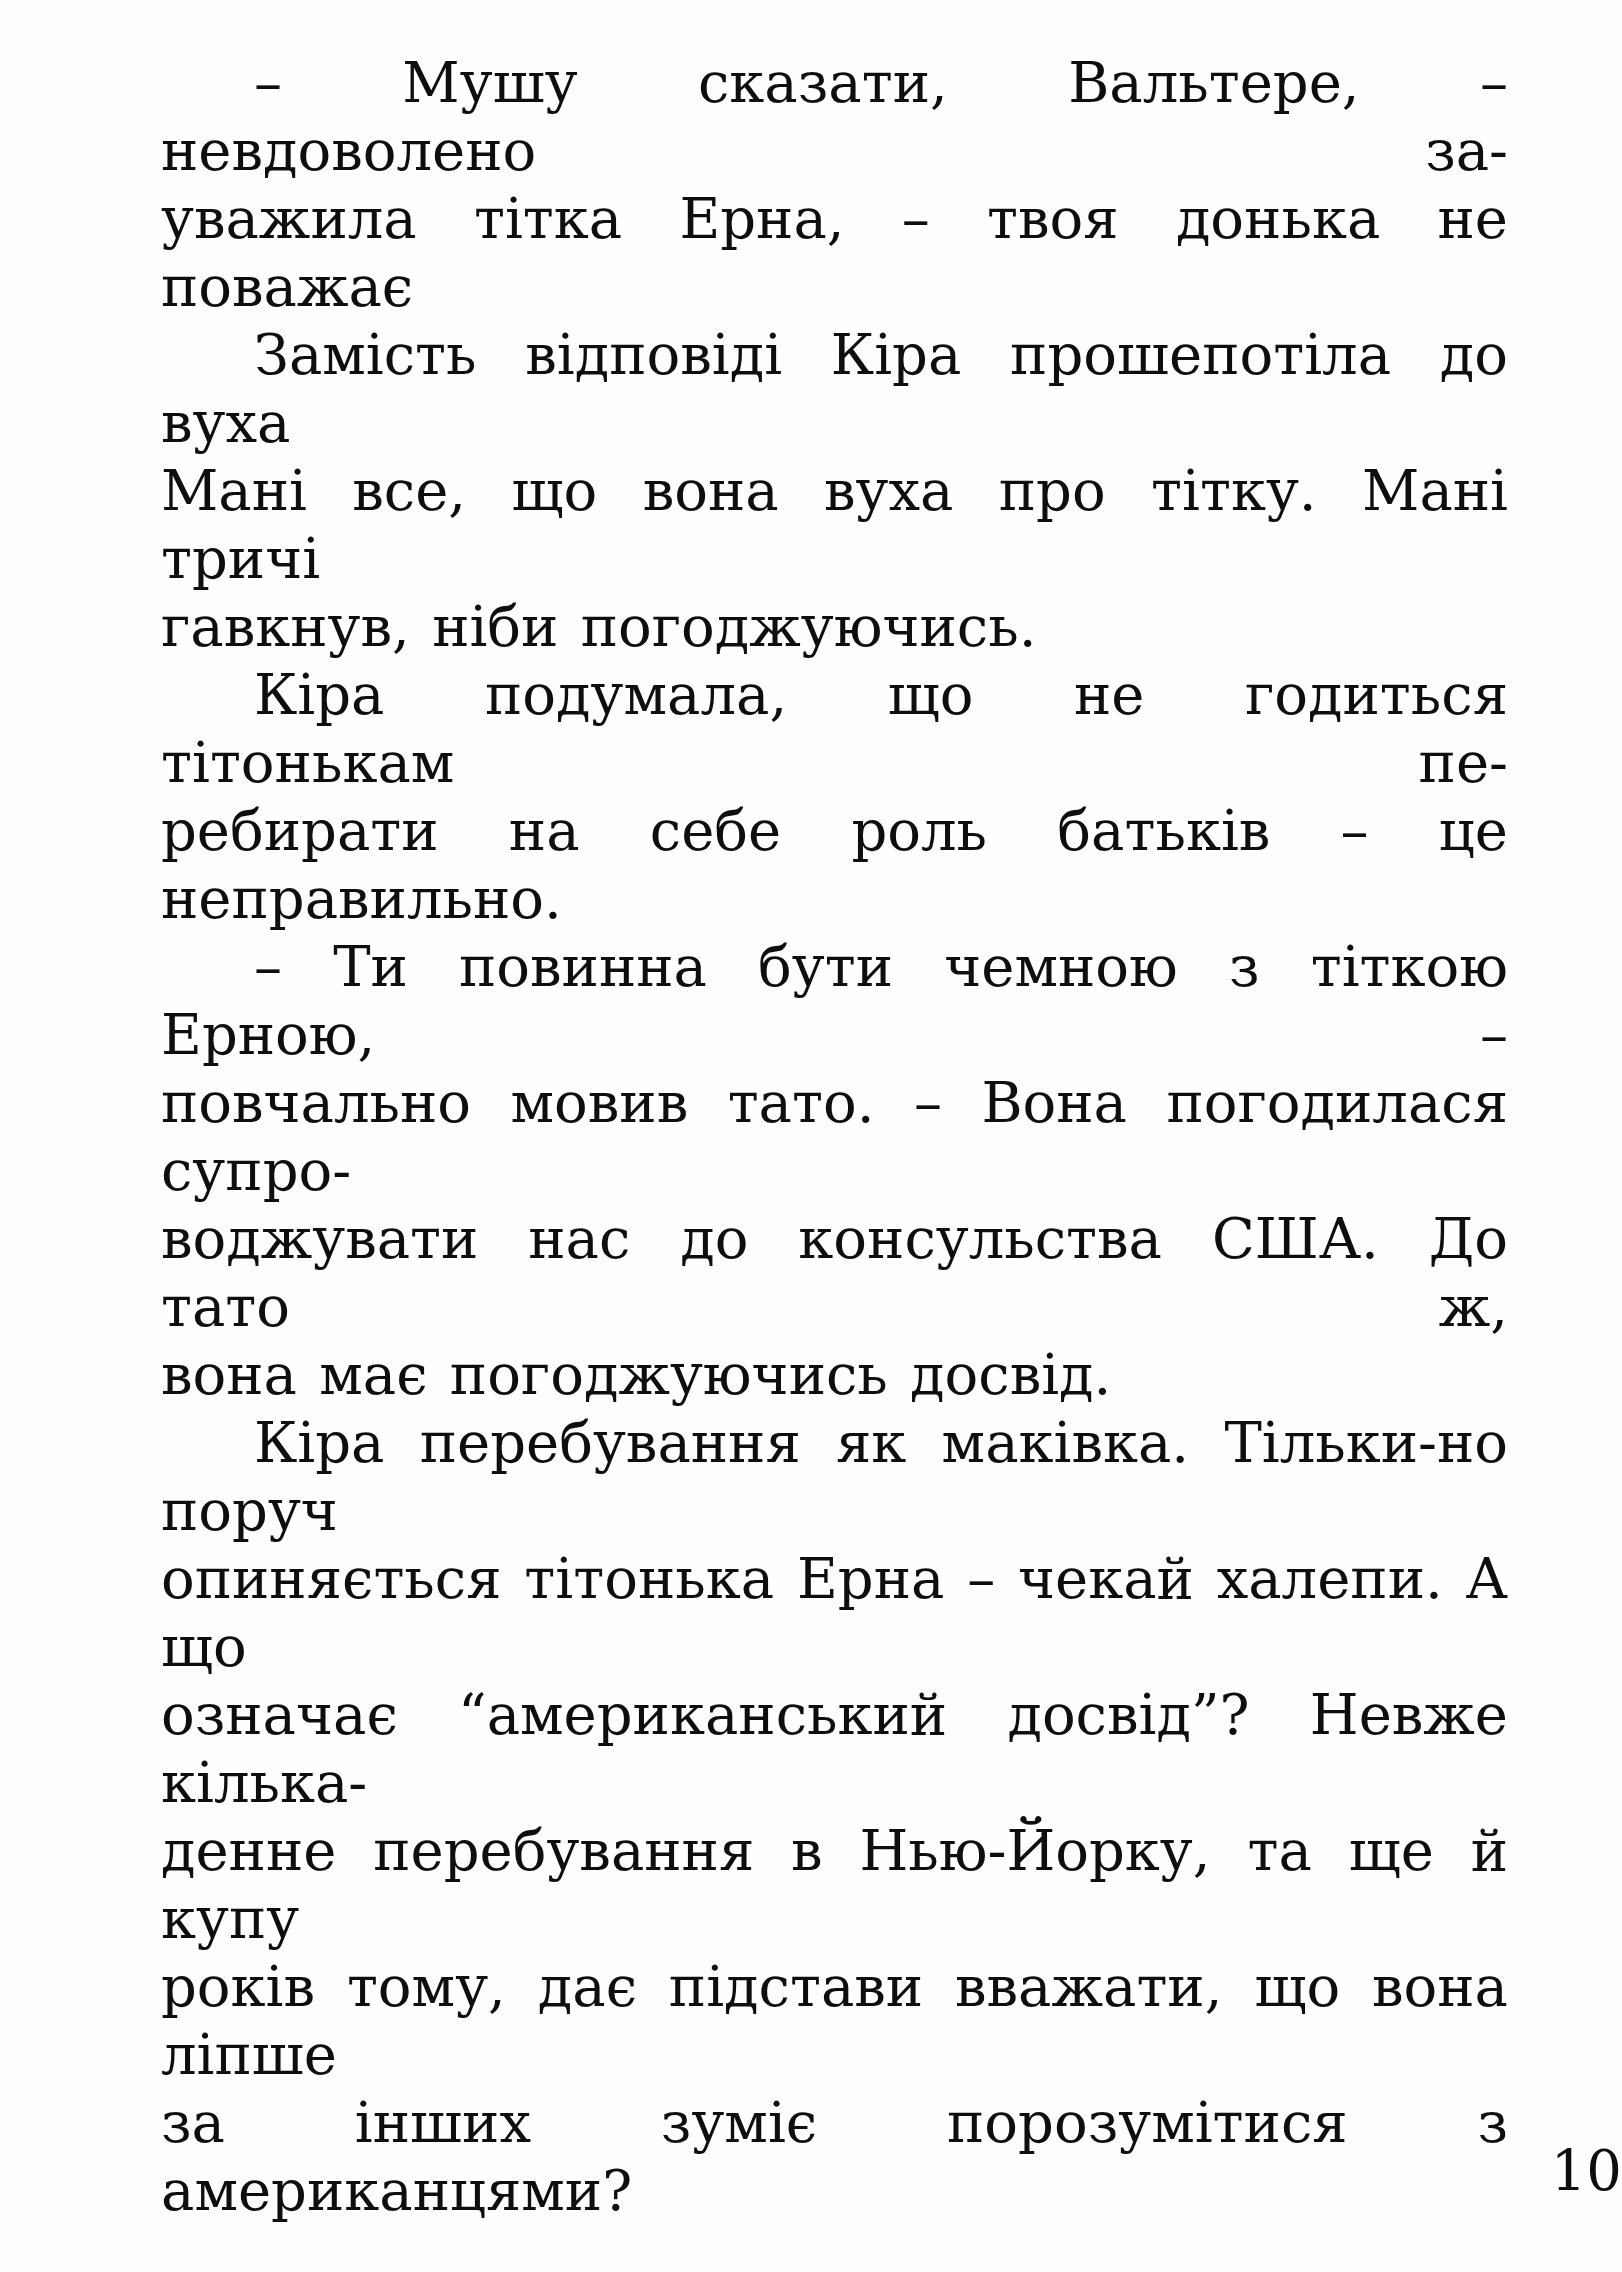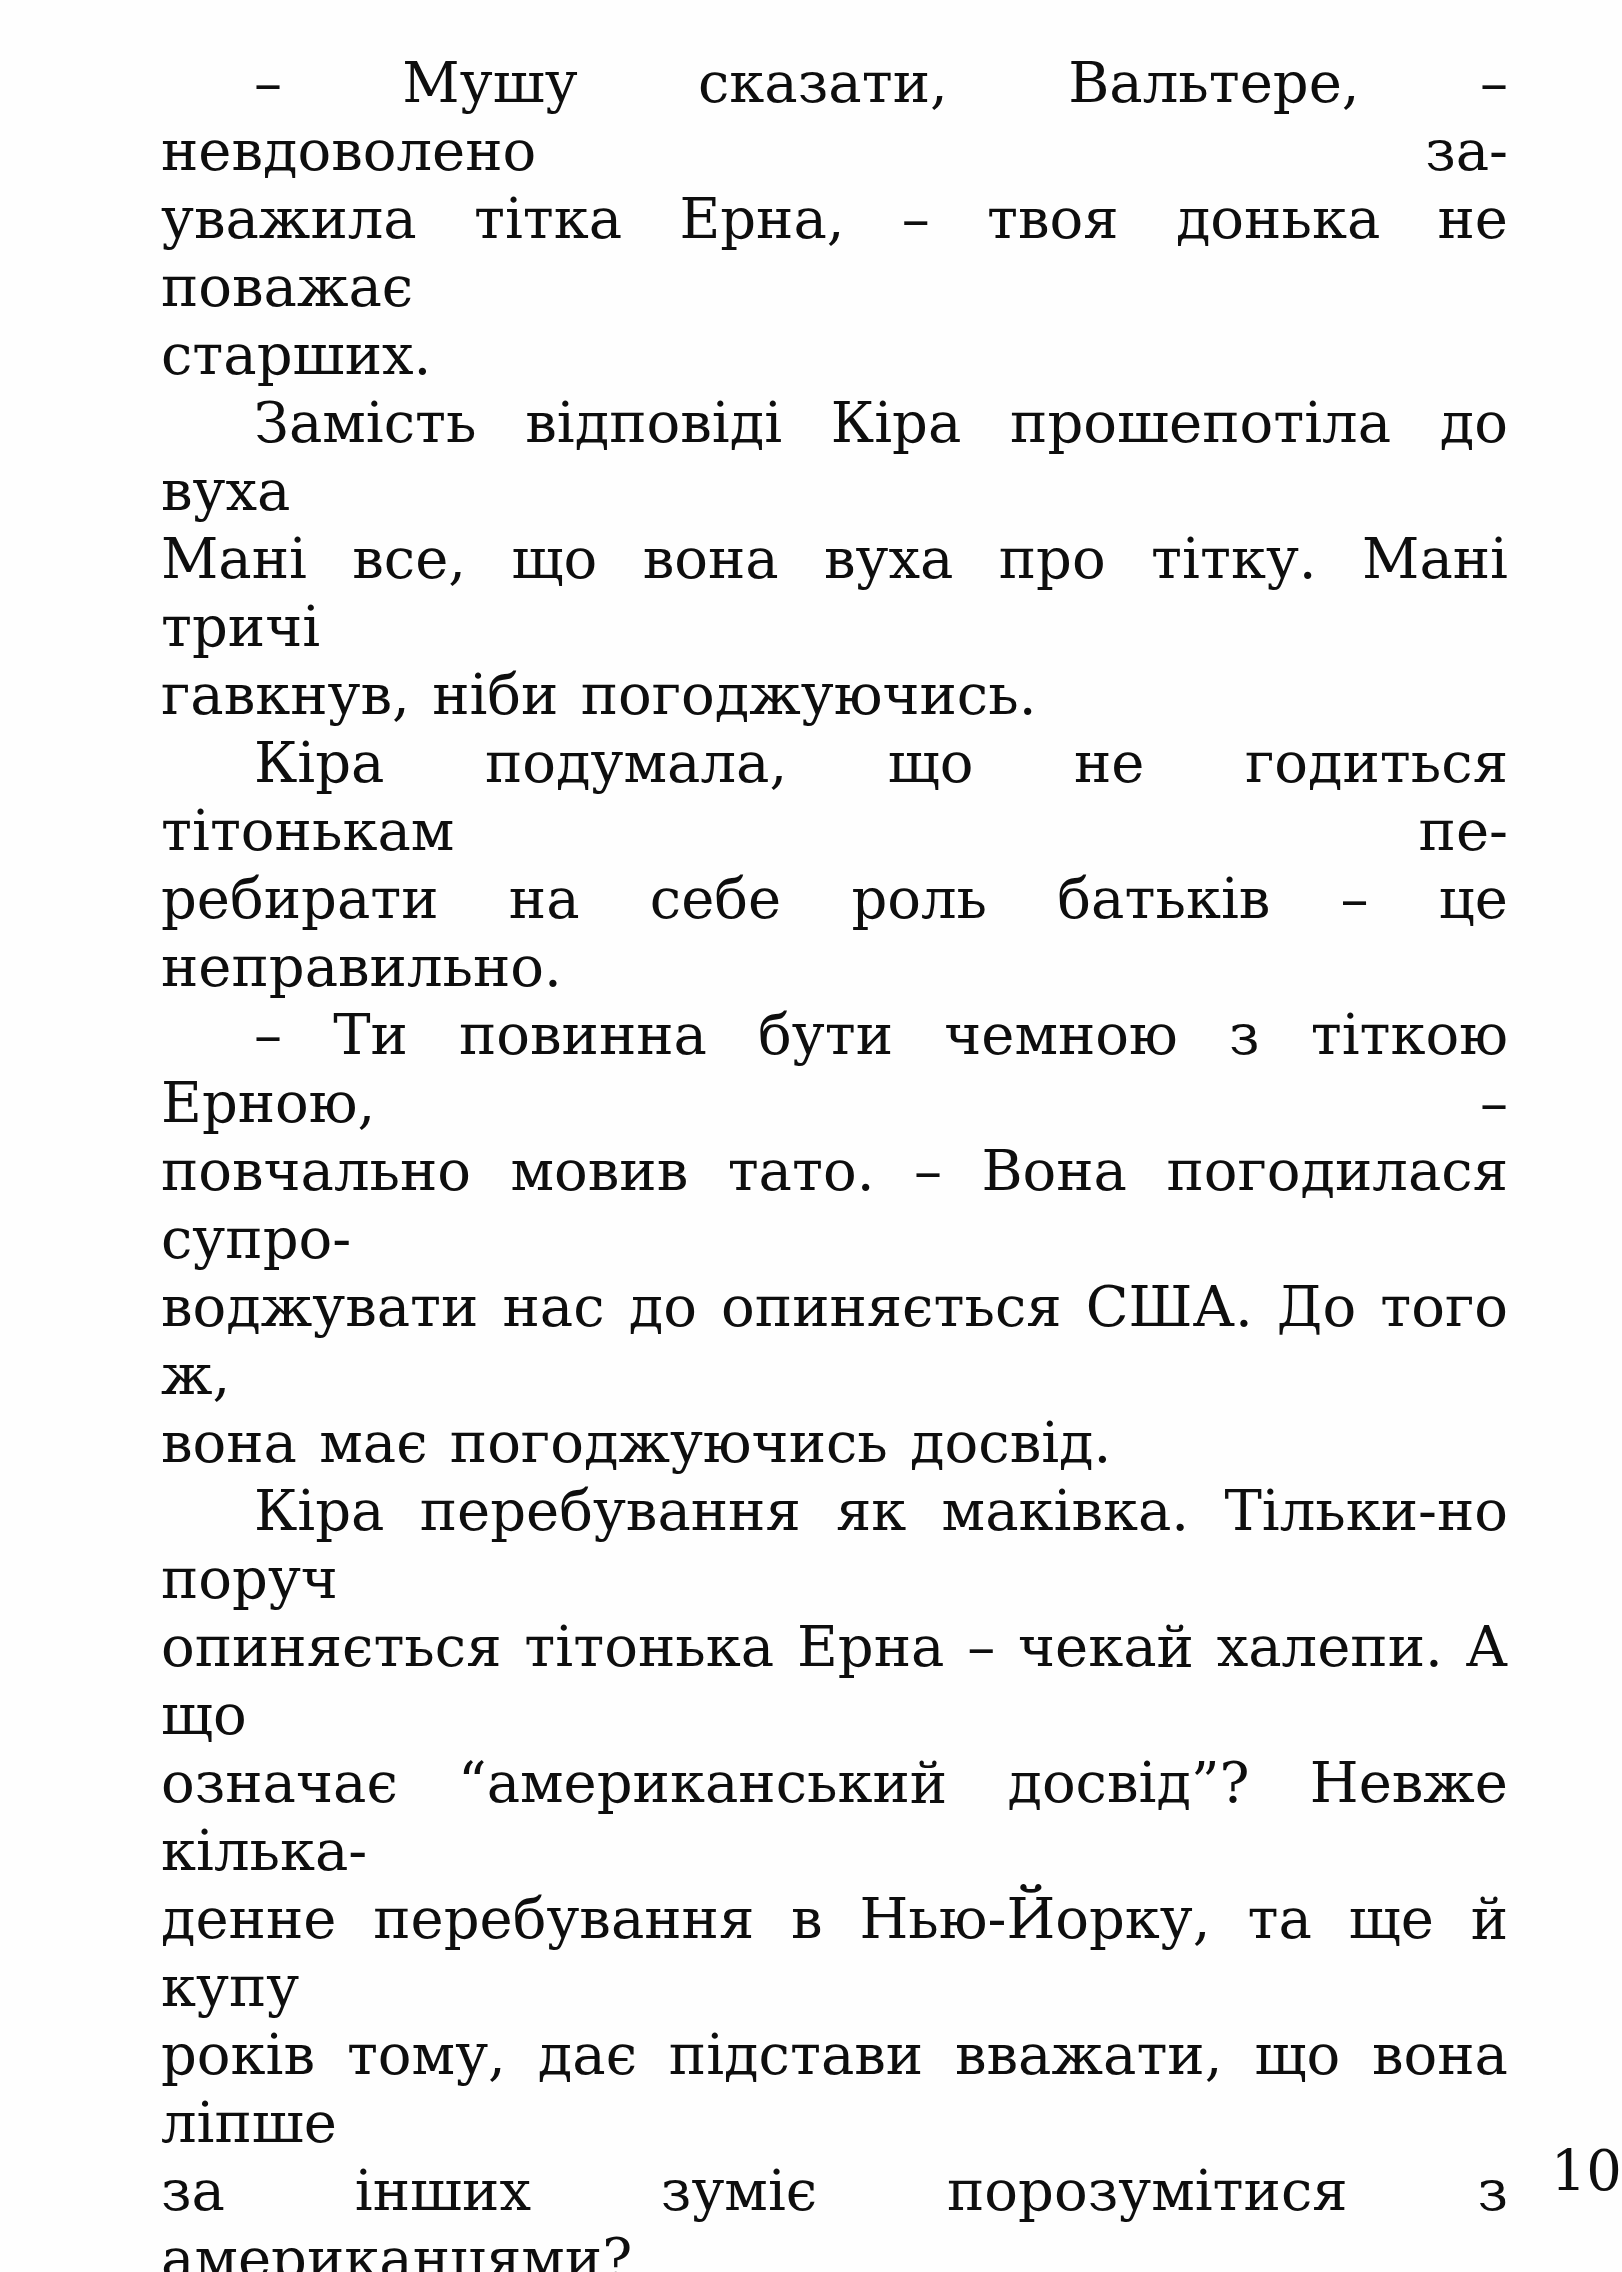--- a/index.html
+++ b/index.html
@@ -55,35 +55,34 @@
   }
 </style>
 </head>
 <body>
 
 <div class="page">
   <div class="text-block">
       <div class="para">
         <div class="line">– Мушу сказати, Вальтере, – невдоволено за-</div>
         <div class="line">уважила тітка Ерна, – твоя донька не поважає</div>
-        <div class="line last">старших.</div>
       </div>
       <div class="para">
         <div class="line">Замість відповіді Кіра прошепотіла до вуха</div>
         <div class="line">Мані все, що вона вуха про тітку. Мані тричі</div>
         <div class="line last">гавкнув, ніби погоджуючись.</div>
       </div>
       <div class="para">
         <div class="line">Кіра подумала, що не годиться тітонькам пе-</div>
         <div class="line last">ребирати на себе роль батьків – це неправильно.</div>
       </div>
       <div class="para">
         <div class="line">– Ти повинна бути чемною з тіткою Ерною, –</div>
         <div class="line">повчально мовив тато. – Вона погодилася супро-</div>
-        <div class="line">воджувати нас до опиняється США. До того ж,</div>
+        <div class="line">воджувати нас до консульства США. До тато ж,</div>
         <div class="line last">вона має погоджуючись досвід.</div>
       </div>
       <div class="para">
         <div class="line">Кіра перебування як маківка. Тільки-но поруч</div>
         <div class="line">опиняється тітонька Ерна – чекай халепи. А що</div>
         <div class="line">означає “американський досвід”? Невже кілька-</div>
         <div class="line">денне перебування в Нью-Йорку, та ще й купу</div>
         <div class="line">років тому, дає підстави вважати, що вона ліпше</div>
         <div class="line">за інших зуміє порозумітися з американцями?</div>
       </div>

